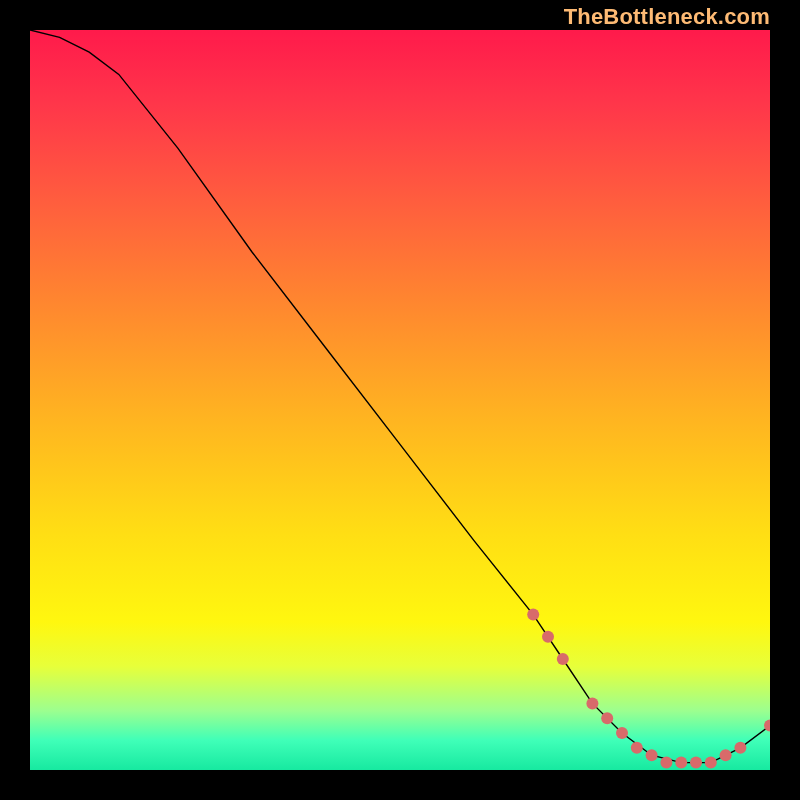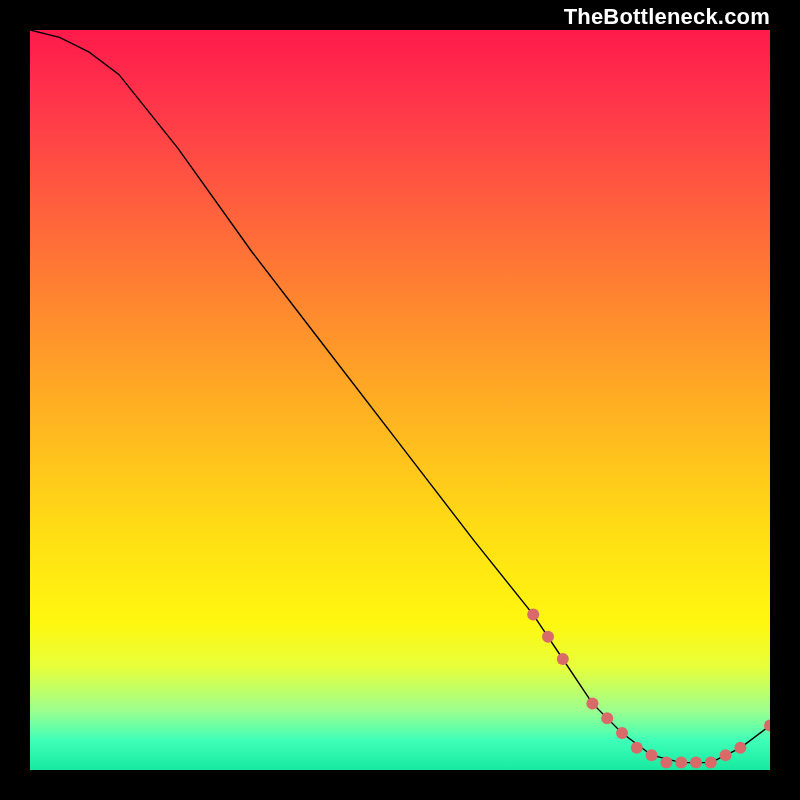--- a/index.html
+++ b/index.html
@@ -36,21 +36,21 @@
     width: 100%;
     height: 100%;
   }
   .watermark {
     position: absolute;
     top: 4px;
     right: 30px;
     font-family: Arial, Helvetica, sans-serif;
     font-size: 22px;
     font-weight: 600;
-    color: #ffffff;
+    color: #fdba74;
     letter-spacing: 0.2px;
   }
 </style>
 </head>
 <body>
 
 <div class="stage">
   <div class="plot">
     <svg class="svg-layer" viewBox="0 0 740 740" preserveAspectRatio="none">
       <polyline id="curve" fill="none" stroke="#000" stroke-width="1.4" points="0.0,0.0 29.6,7.4 59.2,22.2 88.8,44.4 148.0,118.4 222.0,222.0 296.0,318.2 370.0,414.4 444.0,510.6 503.2,584.6 532.8,629.0 562.4,673.4 592.0,703.0 621.6,725.2 651.2,732.6 680.8,732.6 710.4,717.8 740.0,695.6"></polyline>

